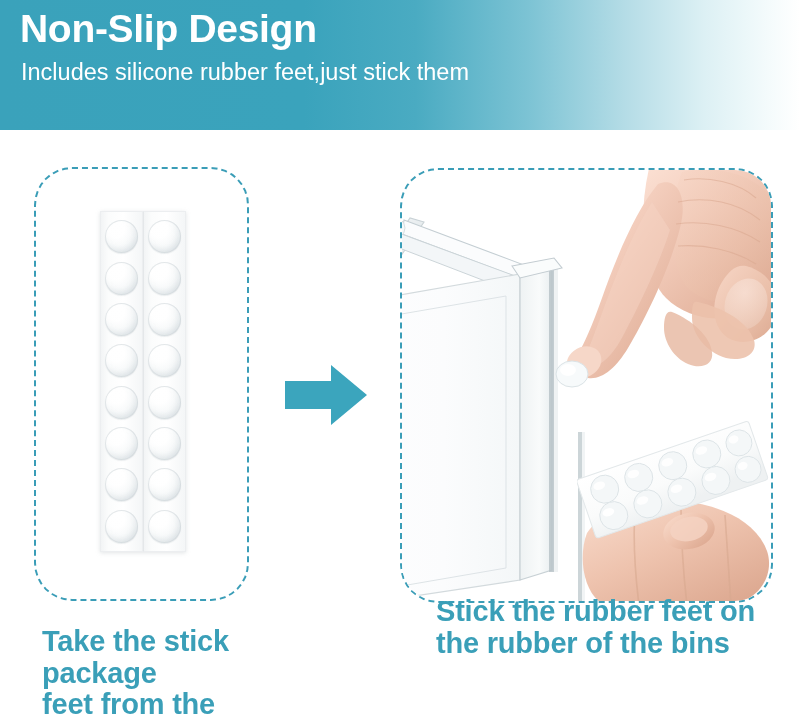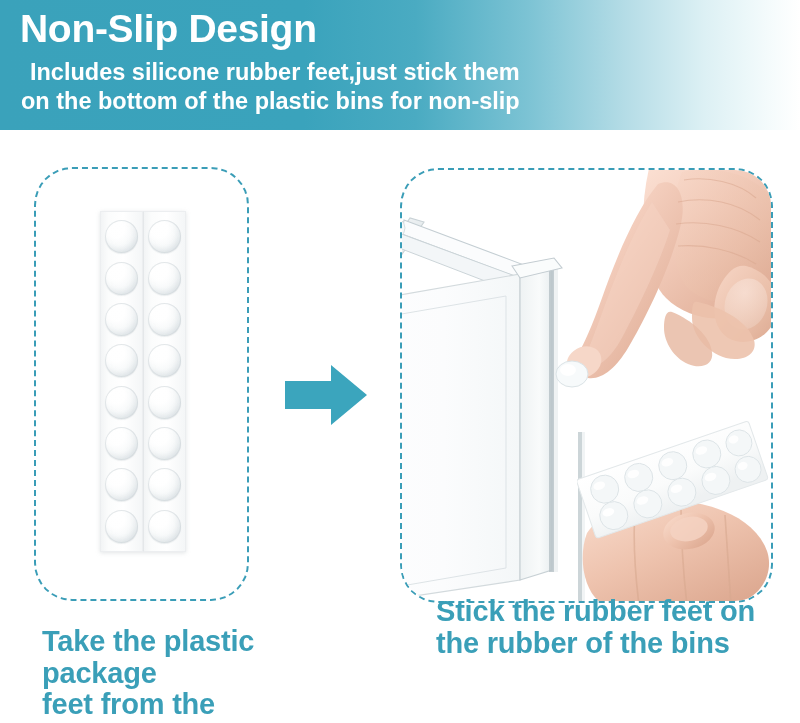--- a/index.html
+++ b/index.html
@@ -21,21 +21,21 @@
   }
   .header-title{
     position:absolute;left:20px;top:6px;
     font-size:39px;font-weight:bold;color:#ffffff;
     letter-spacing:-0.3px;line-height:46px;
     white-space:nowrap;
   }
   .header-sub{
     position:absolute;left:21px;top:58px;
     font-size:23.5px;color:#ffffff;line-height:29px;
-    white-space:nowrap;font-weight:700;text-align:right;
+    white-space:nowrap;font-weight:400;
   }
   .header-sub span{display:block;}
 
   
   .panel{
     position:absolute;
     border:2px dashed #3a9db7;
     border-radius:38px;
     box-sizing:border-box;
     background:transparent;
@@ -109,21 +109,20 @@
 </style>
 </head>
 <body>
 
 <div id="page">
 
   <div class="header">
     <div class="header-title">Non-Slip Design</div>
     <div class="header-sub">
       <span>Includes silicone rubber feet,just stick them</span>
-      <span>on the bottom of the plastic bins for non-slip</span>
     </div>
   </div>
 
   <div class="panel panel-left"></div>
 
   <div class="strip">
     <div class="strip-col left">
       <div class="foot"></div>
       <div class="foot"></div>
       <div class="foot"></div>
@@ -304,21 +303,21 @@
           <ellipse cx="62" cy="85" rx="6" ry="4"></ellipse>
           <ellipse cx="98" cy="85" rx="6" ry="4"></ellipse>
           <ellipse cx="134" cy="85" rx="6" ry="4"></ellipse>
           <ellipse cx="168" cy="85" rx="5" ry="4"></ellipse>
         </g>
       </g>
     </svg>
   </div>
 
   <div class="caption caption-left">
-    <span>Take the plastic</span>
+    <span>Take the stick</span>
     <span>package</span>
     <span>feet from the</span>
   </div>
 
   <div class="caption caption-right">
     <span>Stick the rubber feet on</span>
     <span>the rubber of the bins</span>
   </div>
 
 </div>

